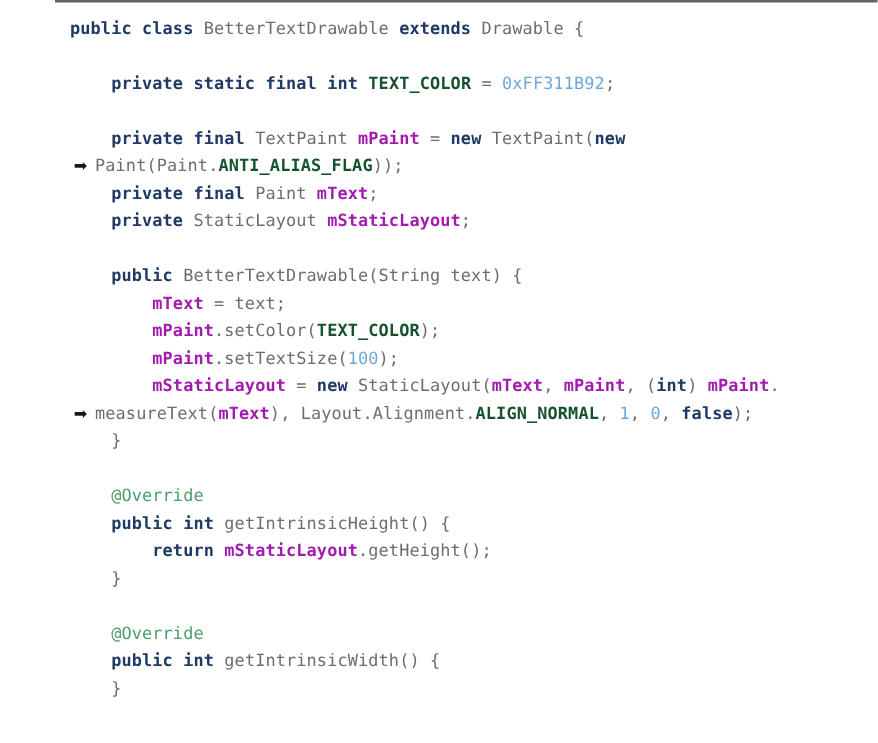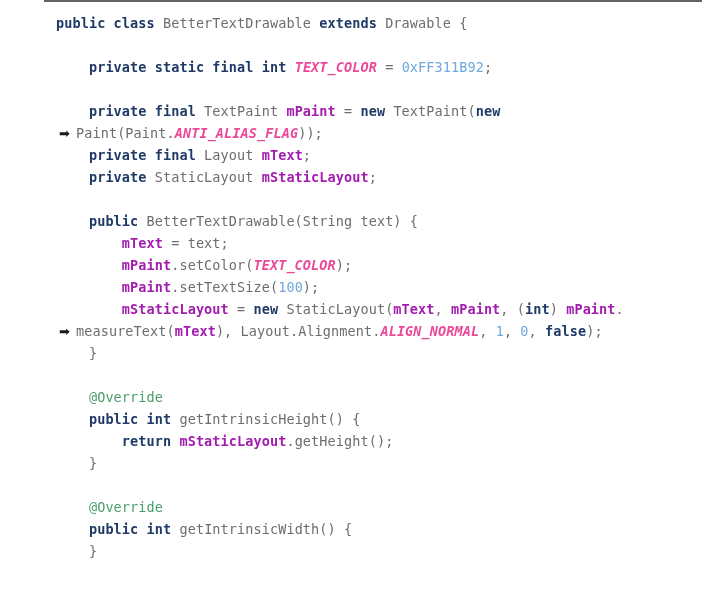--- a/index.html
+++ b/index.html
@@ -63,43 +63,42 @@
     font-weight: bold;
   }
   .tok-plain {
     color: #6d6d6d;
   }
   .tok-member {
     color: #a21caf;
     font-weight: bold;
   }
   .tok-const {
-    color: #ec4899;
+    color: #14532d;
     font-weight: bold;
-    font-style: italic;
   }
   .tok-num {
     color: #6fa8dc;
   }
   .tok-anno {
     color: #4a9e6a;
   }
 </style>
 </head>
 <body>
 
 <div id="code-listing">
   <div class="code-body">
       <div class="code-line"><span class="tok-plain"></span><span class="tok-kw">public</span><span class="tok-plain"> </span><span class="tok-kw">class</span><span class="tok-plain"> BetterTextDrawable </span><span class="tok-kw">extends</span><span class="tok-plain"> Drawable {</span></div>
       <div class="code-line blank">&nbsp;</div>
       <div class="code-line"><span class="tok-plain">    </span><span class="tok-kw">private</span><span class="tok-plain"> </span><span class="tok-kw">static</span><span class="tok-plain"> </span><span class="tok-kw">final</span><span class="tok-plain"> </span><span class="tok-kw">int</span><span class="tok-plain"> </span><span class="tok-const">TEXT_COLOR</span><span class="tok-plain"> = </span><span class="tok-num">0xFF311B92</span><span class="tok-plain">;</span></div>
       <div class="code-line blank">&nbsp;</div>
       <div class="code-line"><span class="tok-plain">    </span><span class="tok-kw">private</span><span class="tok-plain"> </span><span class="tok-kw">final</span><span class="tok-plain"> TextPaint </span><span class="tok-member">mPaint</span><span class="tok-plain"> = </span><span class="tok-kw">new</span><span class="tok-plain"> TextPaint(</span><span class="tok-kw">new</span></div>
       <div class="code-line wrapped"><span class="wrap-arrow">➡</span><span class="tok-plain"></span><span class="tok-plain">Paint(Paint.</span><span class="tok-const">ANTI_ALIAS_FLAG</span><span class="tok-plain">));</span></div>
-      <div class="code-line"><span class="tok-plain">    </span><span class="tok-kw">private</span><span class="tok-plain"> </span><span class="tok-kw">final</span><span class="tok-plain"> Layout </span><span class="tok-member">mText</span><span class="tok-plain">;</span></div>
+      <div class="code-line"><span class="tok-plain">    </span><span class="tok-kw">private</span><span class="tok-plain"> </span><span class="tok-kw">final</span><span class="tok-plain"> Paint </span><span class="tok-member">mText</span><span class="tok-plain">;</span></div>
       <div class="code-line"><span class="tok-plain">    </span><span class="tok-kw">private</span><span class="tok-plain"> StaticLayout </span><span class="tok-member">mStaticLayout</span><span class="tok-plain">;</span></div>
       <div class="code-line blank">&nbsp;</div>
       <div class="code-line"><span class="tok-plain">    </span><span class="tok-kw">public</span><span class="tok-plain"> BetterTextDrawable(String text) {</span></div>
       <div class="code-line"><span class="tok-plain">        </span><span class="tok-member">mText</span><span class="tok-plain"> = text;</span></div>
       <div class="code-line"><span class="tok-plain">        </span><span class="tok-member">mPaint</span><span class="tok-plain">.setColor(</span><span class="tok-const">TEXT_COLOR</span><span class="tok-plain">);</span></div>
       <div class="code-line"><span class="tok-plain">        </span><span class="tok-member">mPaint</span><span class="tok-plain">.setTextSize(</span><span class="tok-num">100</span><span class="tok-plain">);</span></div>
       <div class="code-line"><span class="tok-plain">        </span><span class="tok-member">mStaticLayout</span><span class="tok-plain"> = </span><span class="tok-kw">new</span><span class="tok-plain"> StaticLayout(</span><span class="tok-member">mText</span><span class="tok-plain">, </span><span class="tok-member">mPaint</span><span class="tok-plain">, (</span><span class="tok-kw">int</span><span class="tok-plain">) </span><span class="tok-member">mPaint</span><span class="tok-plain">.</span></div>
       <div class="code-line wrapped"><span class="wrap-arrow">➡</span><span class="tok-plain"></span><span class="tok-plain">measureText(</span><span class="tok-member">mText</span><span class="tok-plain">), Layout.Alignment.</span><span class="tok-const">ALIGN_NORMAL</span><span class="tok-plain">, </span><span class="tok-num">1</span><span class="tok-plain">, </span><span class="tok-num">0</span><span class="tok-plain">, </span><span class="tok-kw">false</span><span class="tok-plain">);</span></div>
       <div class="code-line"><span class="tok-plain">    </span><span class="tok-plain">}</span></div>
       <div class="code-line blank">&nbsp;</div>

